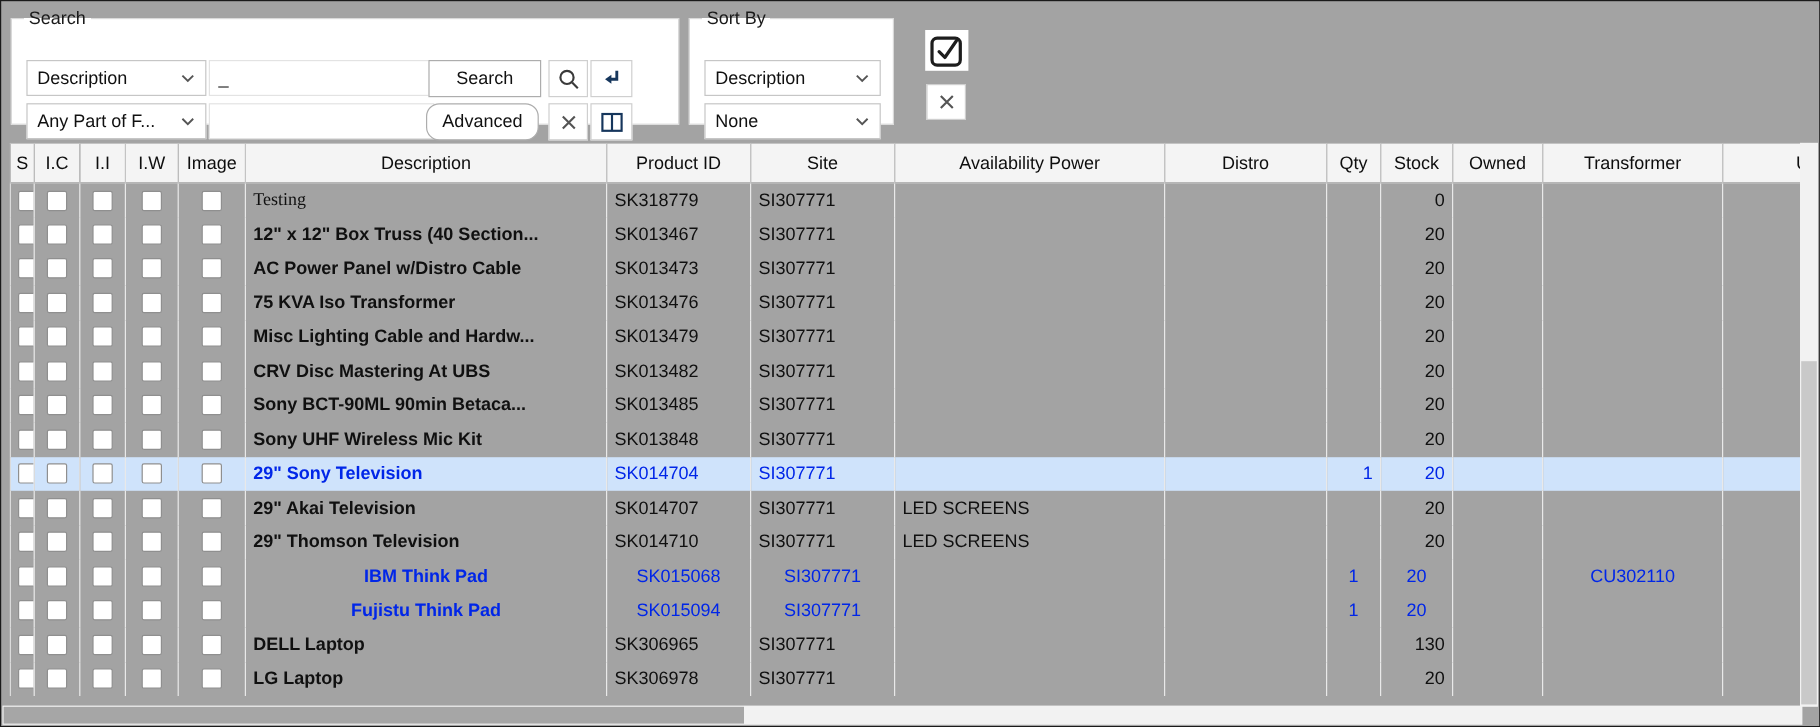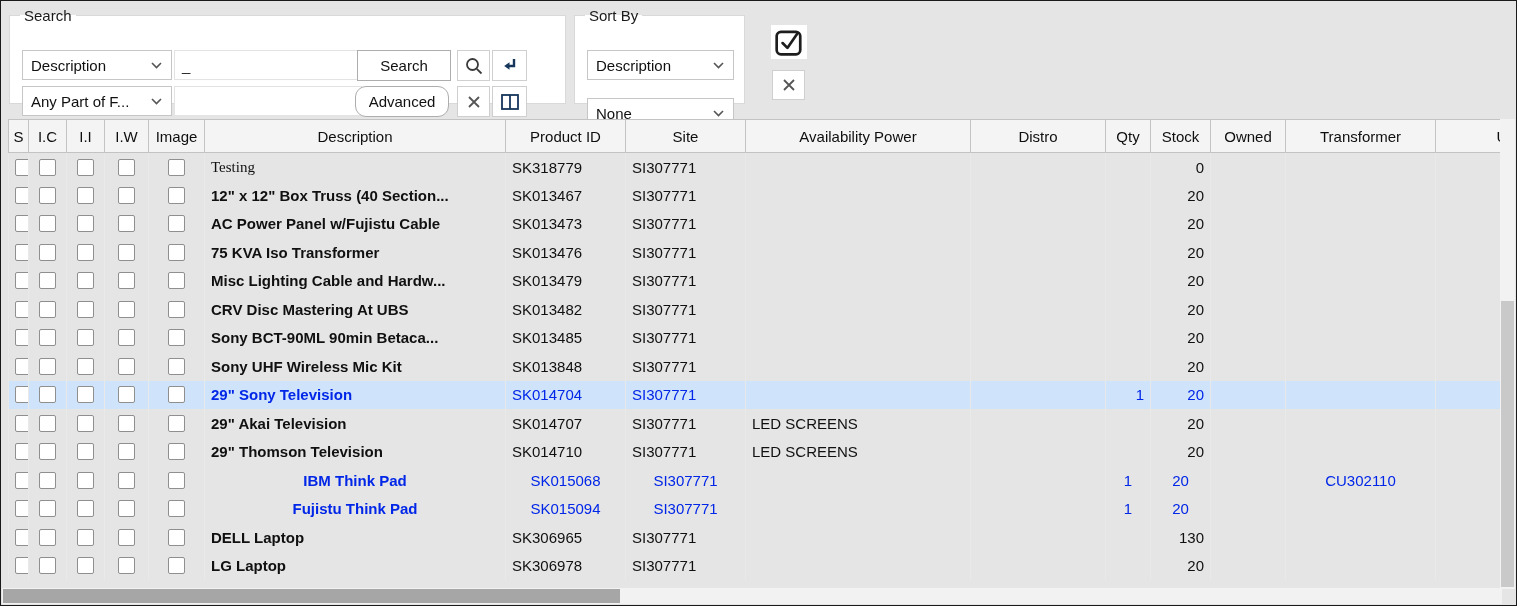--- a/index.html
+++ b/index.html
@@ -3,21 +3,21 @@
 <meta charset="utf-8">
 <style>
   * { margin:0; padding:0; box-sizing:border-box; }
   html,body { background:#fff; }
   body {
     font-family:"Liberation Sans","DejaVu Sans",sans-serif;
     font-size:15px; color:#101010;
   }
   .window {
     position:relative; width:1517px; height:606px;
-    background:#e5e5e5; border:1px solid #1a1a1a; overflow:hidden;
+    background:#a3a3a3; border:1px solid #1a1a1a; overflow:hidden;
   }
 
   
   fieldset {
     position:absolute; border:1px solid #d9d9d9; background:#fff; padding:0;
   }
   legend { font-size:15px; color:#1a1a1a; margin-left:10px; padding:0 4px; }
   .search-fs { left:8px; top:6px; width:557px; height:97px; }
   .sort-fs   { left:573px; top:6px; width:171px; height:97px; }
 
@@ -51,21 +51,21 @@
   .fs-btn-search { left:347px; top:26px; width:94px; }
   .fs-btn-mag    { left:447px; top:26px; width:33px; }
   .fs-btn-ret    { left:482px; top:26px; width:35px; }
   .fs-combo-2 { left:12px; top:62px; width:150px; }
   .fs-input-2 { left:164px; top:62px; width:188px; }
   .fs-btn-adv    { left:345px; top:62px; width:94px;border-radius:11px; }
   .fs-btn-x      { left:447px; top:62px; width:33px; }
   .fs-btn-panel  { left:482px; top:62px; width:35px; }
 
   .sort-combo-1 { left:12px; top:26px; width:147px; }
-  .sort-combo-2 { left:12px; top:62px; width:147px;margin-top:12px; }
+  .sort-combo-2 { left:12px; top:62px; width:147px; }
 
   .check-glyph-btn {
     position:absolute; left:770px; top:24px; width:36px; height:34px;
     background:#fff; border:none; display:flex; align-items:center;
     justify-content:center; cursor:default;
   }
   .clear-btn {
     position:absolute; left:771px; top:69px; width:33px; height:30px;
     background:#fff; border:1px solid #cfcfcf; display:flex;
     align-items:center; justify-content:center; cursor:default;
@@ -303,21 +303,21 @@
             </td>
             <td class="cb-cell">
               <div class="checkbox"></div>
             </td>
             <td class="cb-cell">
               <div class="checkbox"></div>
             </td>
             <td class="cb-cell">
               <div class="checkbox"></div>
             </td>
-            <td class="desc">AC Power Panel w/Fujistu Cable</td>
+            <td class="desc">AC Power Panel w/Distro Cable</td>
             <td>SK013473</td>
             <td>SI307771</td>
             <td></td>
             <td></td>
             <td class="num"></td>
             <td class="num">20</td>
             <td></td>
             <td></td>
             <td></td>
           </tr>

